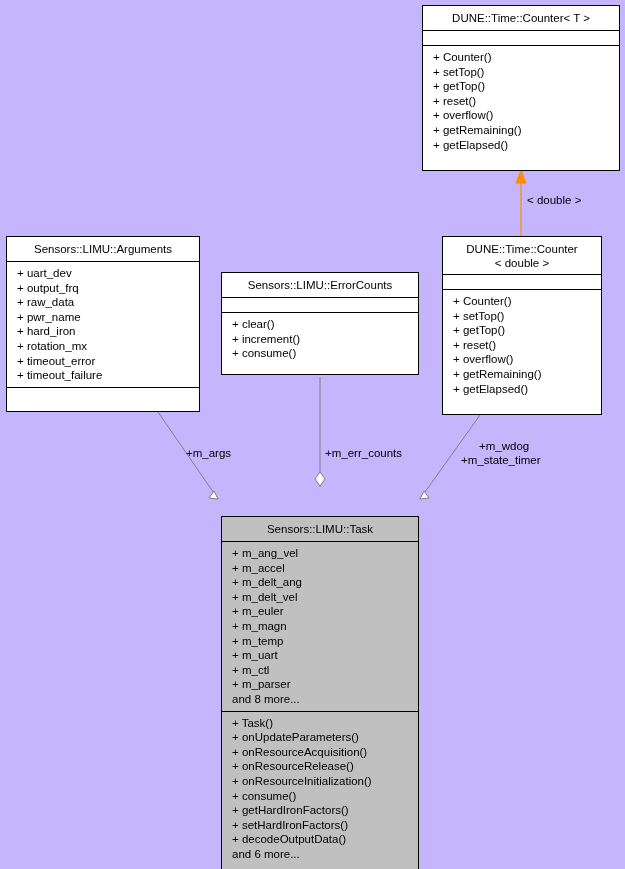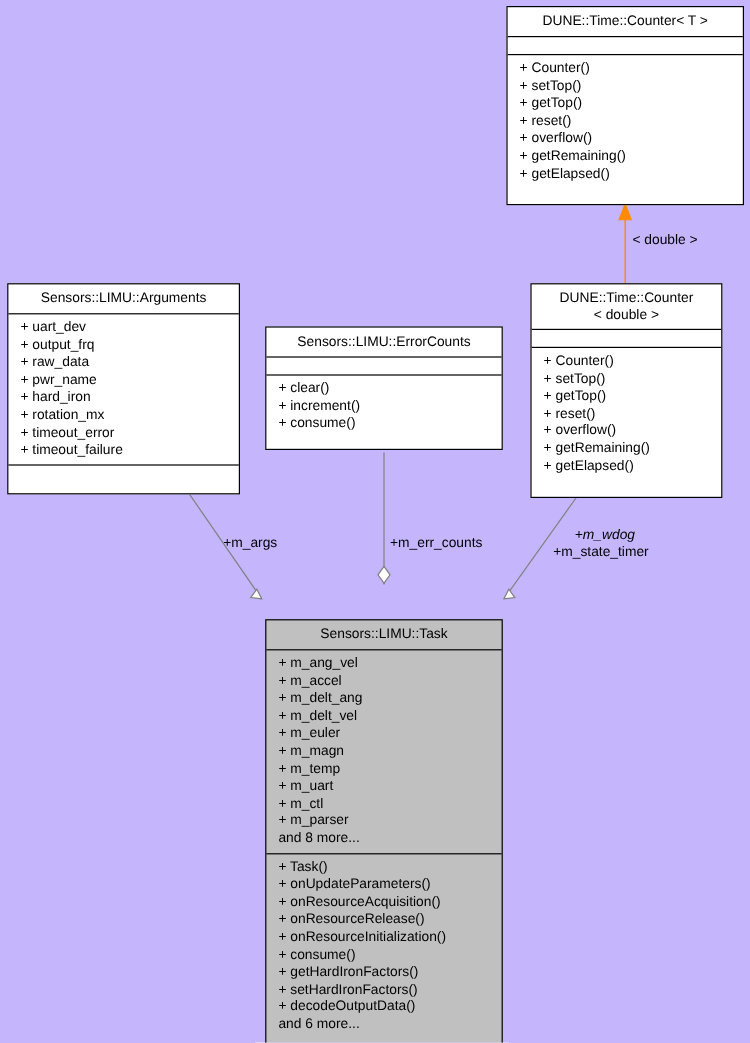--- a/index.html
+++ b/index.html
@@ -149,21 +149,21 @@
     <div class="uml-sep"></div>
     <div class="uml-section">
       <div class="uml-row">+ clear()</div>
       <div class="uml-row">+ increment()</div>
       <div class="uml-row">+ consume()</div>
     </div>
   </div>
 
   <div class="edge-label" style="left:186px; top:446px;">+m_args</div>
   <div class="edge-label" style="left:325px; top:446px;">+m_err_counts</div>
-  <div class="edge-label" style="left:479px; top:439px;font-style:italic;">+m_wdog</div>
+  <div class="edge-label" style="left:479px; top:439px;">+m_wdog</div>
   <div class="edge-label" style="left:461px; top:453px;text-align:center;">+m_state_timer</div>
 
   <div class="uml-box filled" style="left:221px; top:516px; width:198px; height:368px;">
     <div class="uml-title">Sensors::LIMU::Task</div>
     <div class="uml-sep"></div>
     <div class="uml-section">
       <div class="uml-row">+ m_ang_vel</div>
       <div class="uml-row">+ m_accel</div>
       <div class="uml-row">+ m_delt_ang</div>
       <div class="uml-row">+ m_delt_vel</div>

